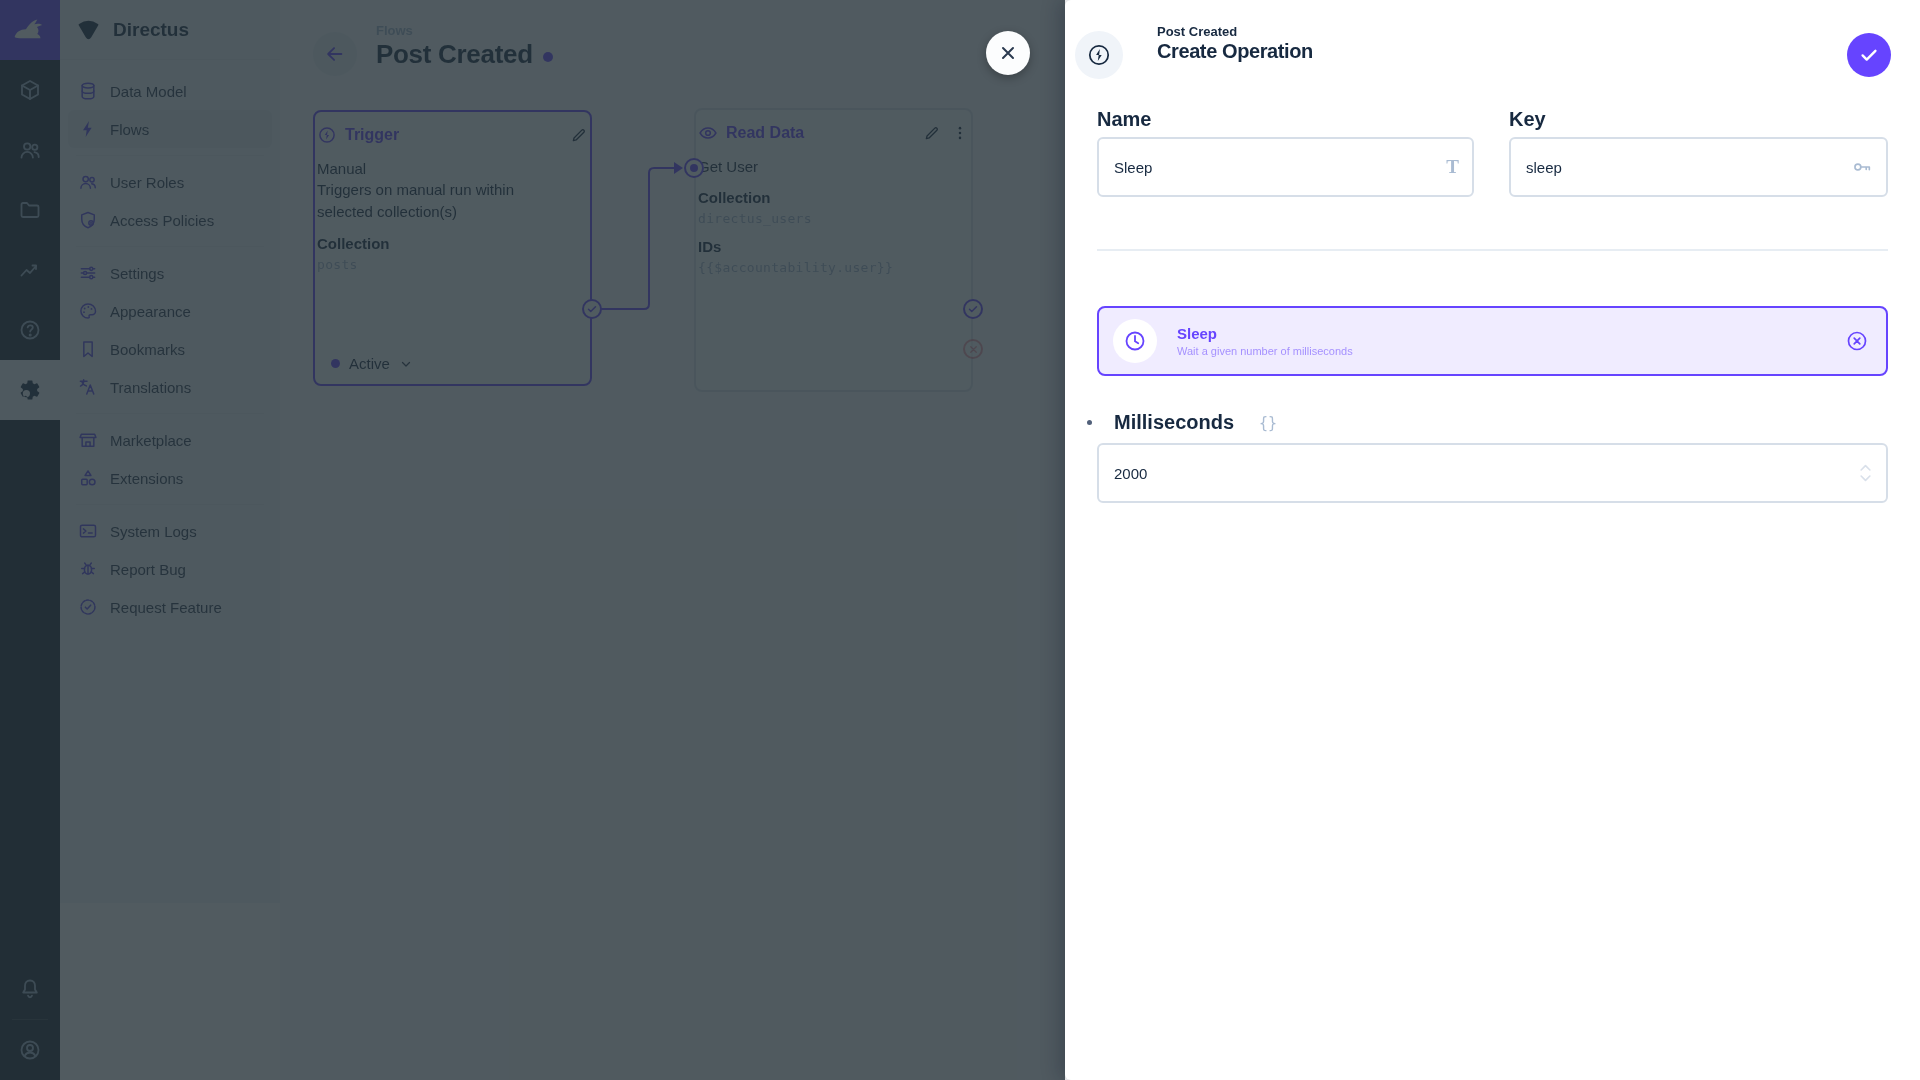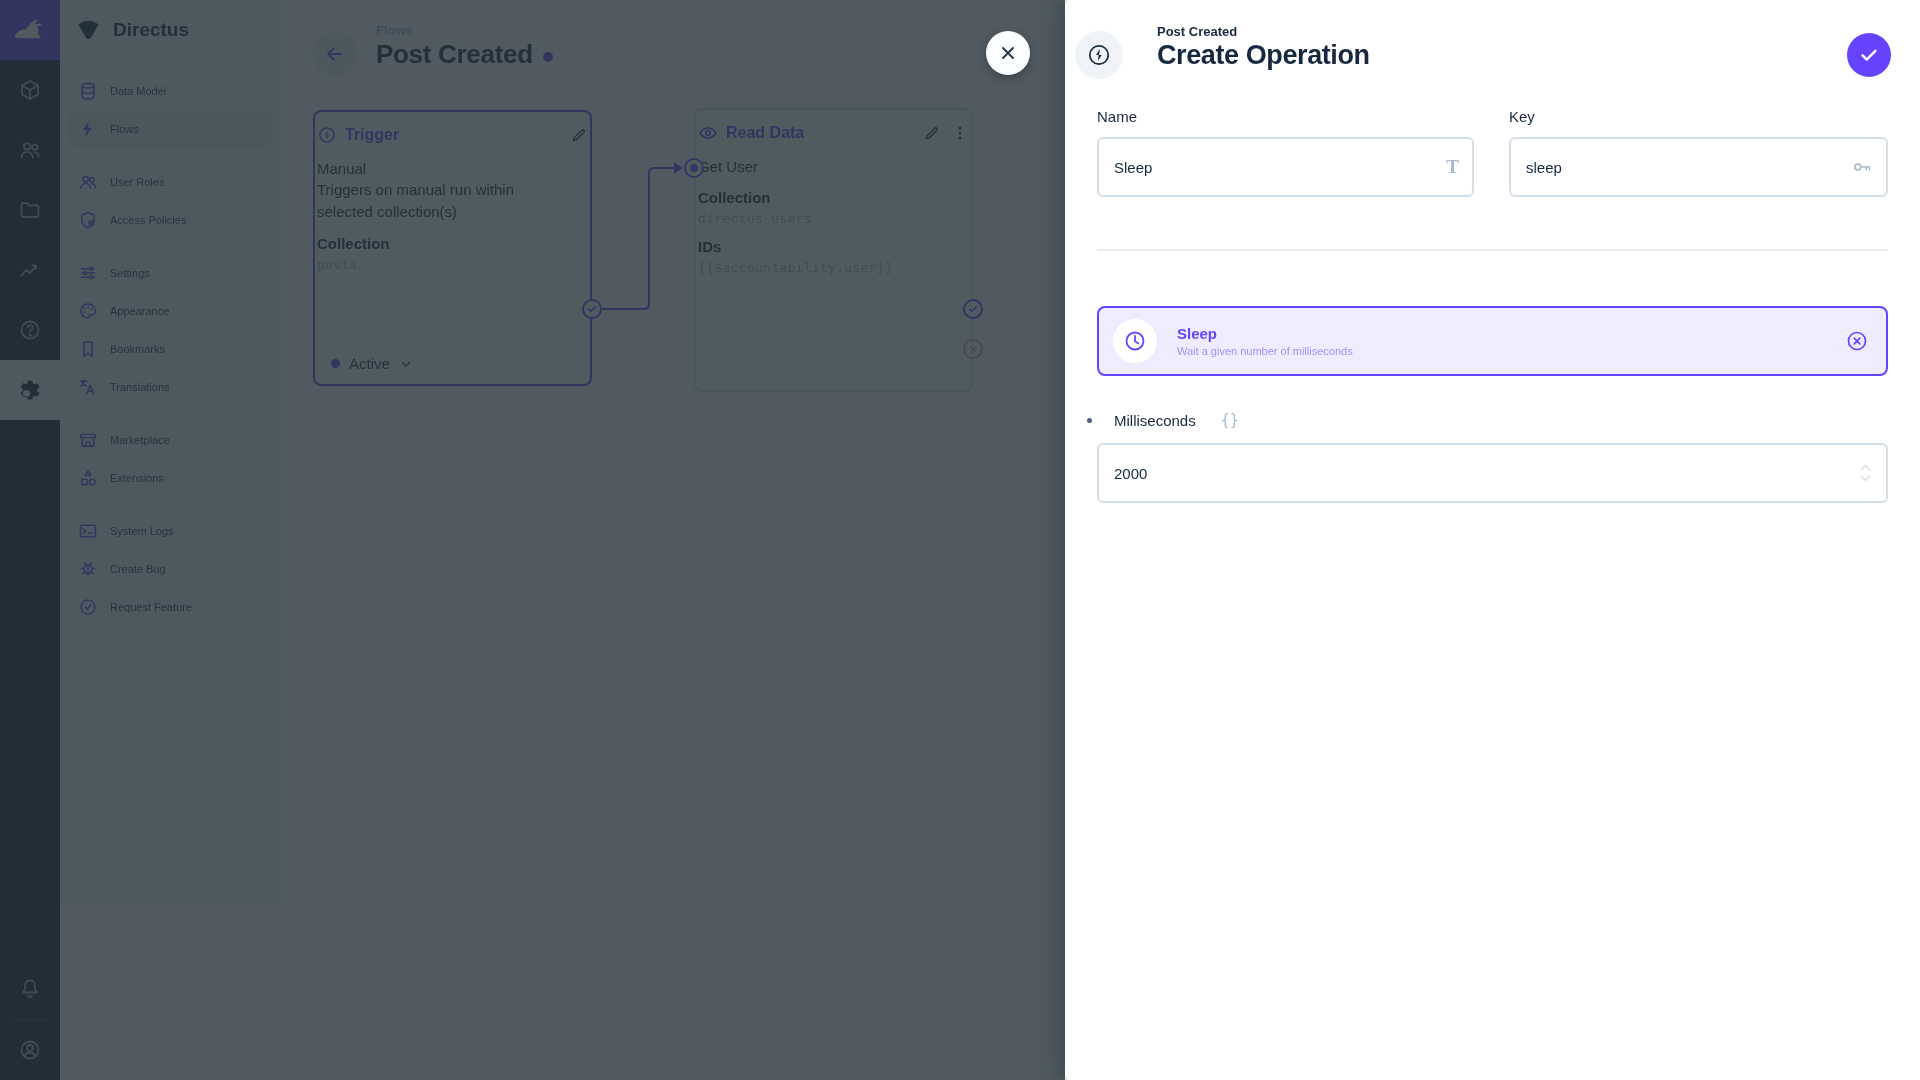--- a/index.html
+++ b/index.html
@@ -16,21 +16,21 @@
   .mod-item { width:60px; height:60px; display:flex; align-items:center; justify-content:center; color:#9db1c7; cursor:pointer; }
   .mod-item.active { background:#f0f4f9; color:#172940; }
   .mod-bottom { position:absolute; bottom:0; left:0; width:60px; }
   .mod-divider { height:1px; background:rgba(255,255,255,0.12); margin:0 12px; }
 
   
   .sidebar { position:absolute; left:60px; top:0; width:220px; height:903px; background:#f0f4f9; z-index:9; }
   .project-header { height:60px; display:flex; align-items:center; gap:12px; padding:0 16px; border-bottom:1px solid #e4eaf1; cursor:pointer; }
   .project-name { font-size:19px; font-weight:700; color:#172940; }
   .nav { padding-top:12px; }
-  .nav-item { height:38px; margin:0 8px; padding:0 10px; border-radius:6px; display:flex; align-items:center; gap:12px; font-size:11px; color:#2b3a50; cursor:pointer; }
+  .nav-item { height:38px; margin:0 8px; padding:0 10px; border-radius:6px; display:flex; align-items:center; gap:12px; font-size:15px; color:#2b3a50; cursor:pointer; }
   .nav-item.active { background:#e4eaf1; }
   .nav-item .nico { color:#5b48e8; flex:0 0 auto; }
   .nav-item span { white-space:nowrap; }
   .nav-divider { height:1px; background:#e4eaf1; margin:7px 16px; }
 
   
   .canvas { position:absolute; left:280px; top:0; width:785px; height:1080px; background:#f7fafc; z-index:5; }
   .back-btn { position:absolute; left:33px; top:32px; width:44px; height:44px; border-radius:50%; background:#e9eef6; color:#6644ff; display:flex; align-items:center; justify-content:center; cursor:pointer; border:none; }
   .flow-head { position:absolute; left:96px; top:23px; }
   .crumb { font-size:13px; font-weight:700; color:#a2b5cd; cursor:pointer; }
@@ -60,25 +60,25 @@
 
   
   .overlay { position:absolute; left:0; top:0; width:1065px; height:1080px; background:rgba(38,50,56,0.8); z-index:40; }
   .close-btn { position:absolute; left:986px; top:31px; width:44px; height:44px; border-radius:50%; background:#fcfdfe; border:none; color:#2b3a50; display:flex; align-items:center; justify-content:center; cursor:pointer; z-index:50; box-shadow:0 3px 10px rgba(0,0,0,0.28); }
 
   
   .drawer { position:absolute; left:1065px; top:0; width:855px; height:1080px; background:#ffffff; z-index:45; border-radius:6px 0 0 6px; box-shadow:-6px 0 18px rgba(10,20,40,0.25); }
   .drawer-icon { position:absolute; left:10px; top:31px; width:48px; height:48px; border-radius:50%; background:#f0f4f9; color:#172940; display:flex; align-items:center; justify-content:center; }
   .drawer-head-text { position:absolute; left:92px; top:24px; }
   .drawer-context { font-size:13px; font-weight:700; color:#172940; }
-  .drawer-title { font-size:27px; font-weight:800; color:#172940; letter-spacing:-0.4px; margin-top:1px; }
+  .drawer-title { font-size:20px; font-weight:800; color:#172940; letter-spacing:-0.4px; margin-top:1px; }
   .save-btn { position:absolute; left:782px; top:33px; width:44px; height:44px; border-radius:50%; background:#6644ff; border:none; color:#ffffff; display:flex; align-items:center; justify-content:center; cursor:pointer; }
 
   .form { position:absolute; left:32px; top:0; width:791px; }
-  .flabel-d { position:absolute; font-size:15px; font-weight:400; color:#172940; }
+  .flabel-d { position:absolute; font-size:20px; font-weight:700; color:#172940; }
   .field-wrap { position:absolute; }
   .tinput { width:100%; height:60px; border:2px solid #d6dee8; border-radius:6px; background:#fff; font-family:"Liberation Sans",sans-serif; font-size:15px; color:#172940; padding:0 46px 0 15px; outline:none; }
   .affix { position:absolute; right:15px; top:50%; transform:translateY(-50%); color:#a9bbd2; }
   .affix-T { font-size:19px; font-weight:700; font-family:"Liberation Serif", serif; }
   .divider-h { position:absolute; left:0; top:249px; width:791px; height:2px; background:#e7edf3; }
 
   .op-card { position:absolute; left:0; top:306px; width:791px; height:70px; background:#f0ecff; border:2px solid #6644ff; border-radius:8px; display:flex; align-items:center; padding-left:14px; cursor:pointer; }
   .op-avatar { width:44px; height:44px; border-radius:50%; background:#ffffff; color:#6644ff; display:flex; align-items:center; justify-content:center; flex:0 0 auto; }
   .op-texts { margin-left:20px; }
   .op-name { font-size:15px; font-weight:700; color:#6644ff; }
@@ -259,21 +259,21 @@
         <rect x="3" y="5" width="18" height="14" rx="2"></rect>
           <path d="M6.5 9.5l3 2.5-3 2.5M12.5 14.5H17"></path>
       </svg>
       <span>System Logs</span>
     </div>
     <div class="nav-item">
       <svg class="nico" width="20" height="20" viewBox="0 0 24 24" fill="none" stroke="currentColor" stroke-width="1.8" stroke-linecap="round" stroke-linejoin="round">
         <path d="M12 7.5a4.2 4.2 0 014.2 4.2v2A4.2 4.2 0 0112 18a4.2 4.2 0 01-4.2-4.2v-2A4.2 4.2 0 0112 7.5z"></path>
         <path d="M9.5 6.8L8 4.8M14.5 6.8L16 4.8M7.8 11.5H4.5M19.5 11.5h-3.3M8.2 15.5l-2.7 2M15.8 15.5l2.7 2M12 7.5V18"></path>
       </svg>
-      <span>Create Bug</span>
+      <span>Report Bug</span>
     </div>
     <div class="nav-item">
       <svg class="nico" width="20" height="20" viewBox="0 0 24 24" fill="none" stroke="currentColor" stroke-width="1.8" stroke-linecap="round" stroke-linejoin="round">
         <circle cx="12" cy="12" r="8.3" stroke-dasharray="3 1.6"></circle>
           <path d="M8.8 12.2l2.2 2.2 4.2-4.6"></path>
       </svg>
       <span>Request Feature</span>
     </div>
   </div>
 </aside>

